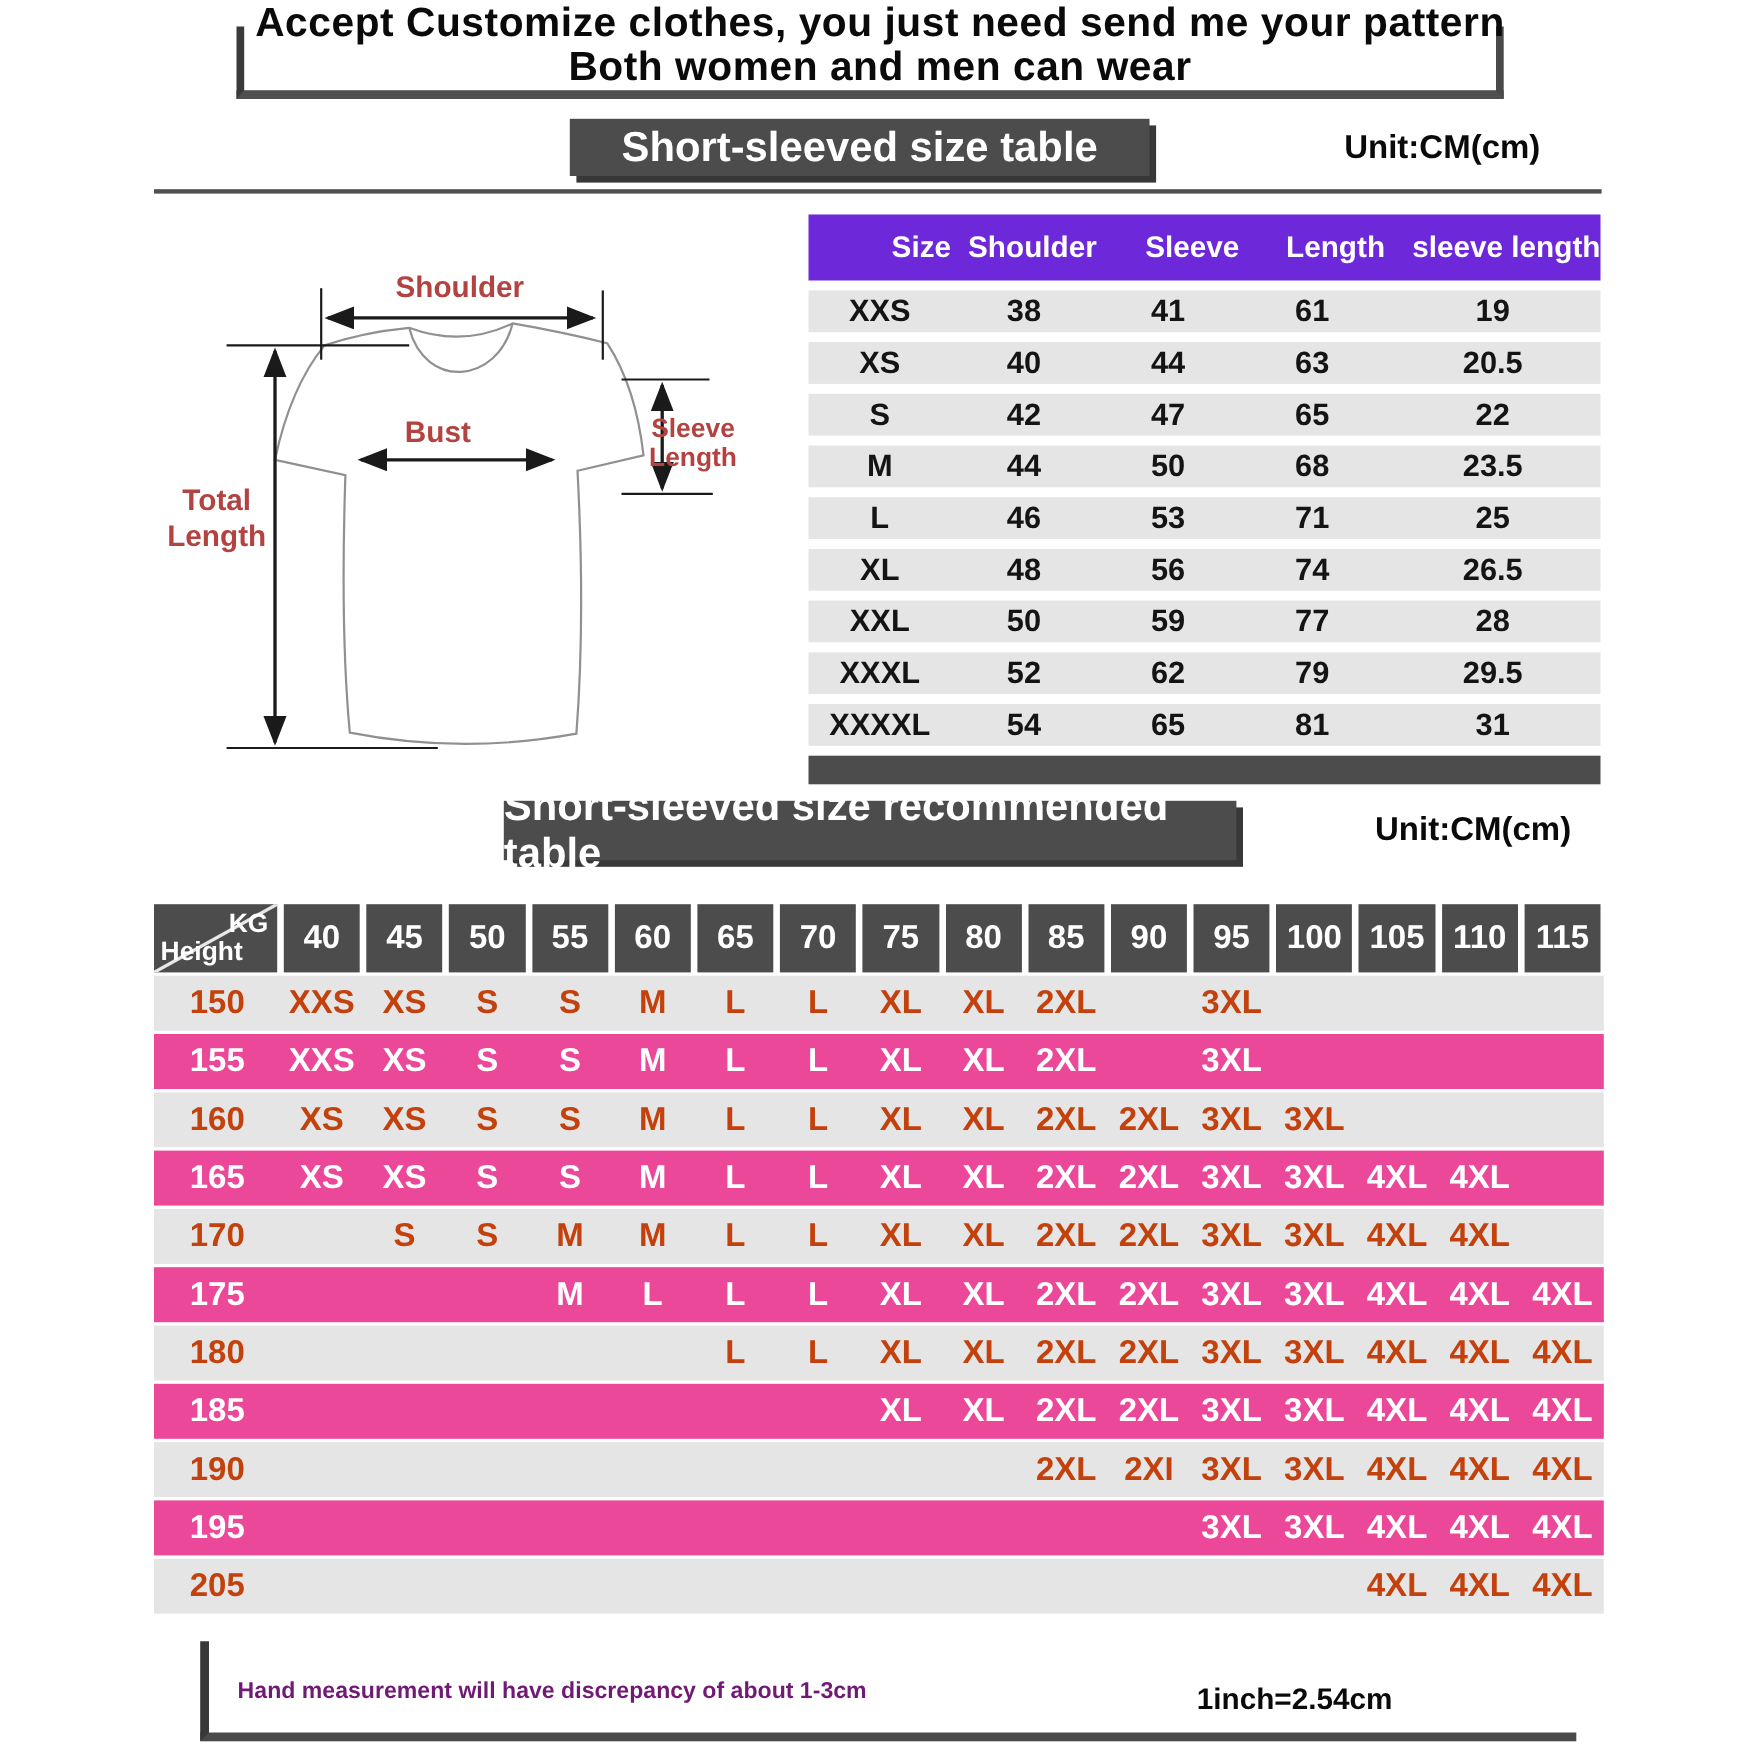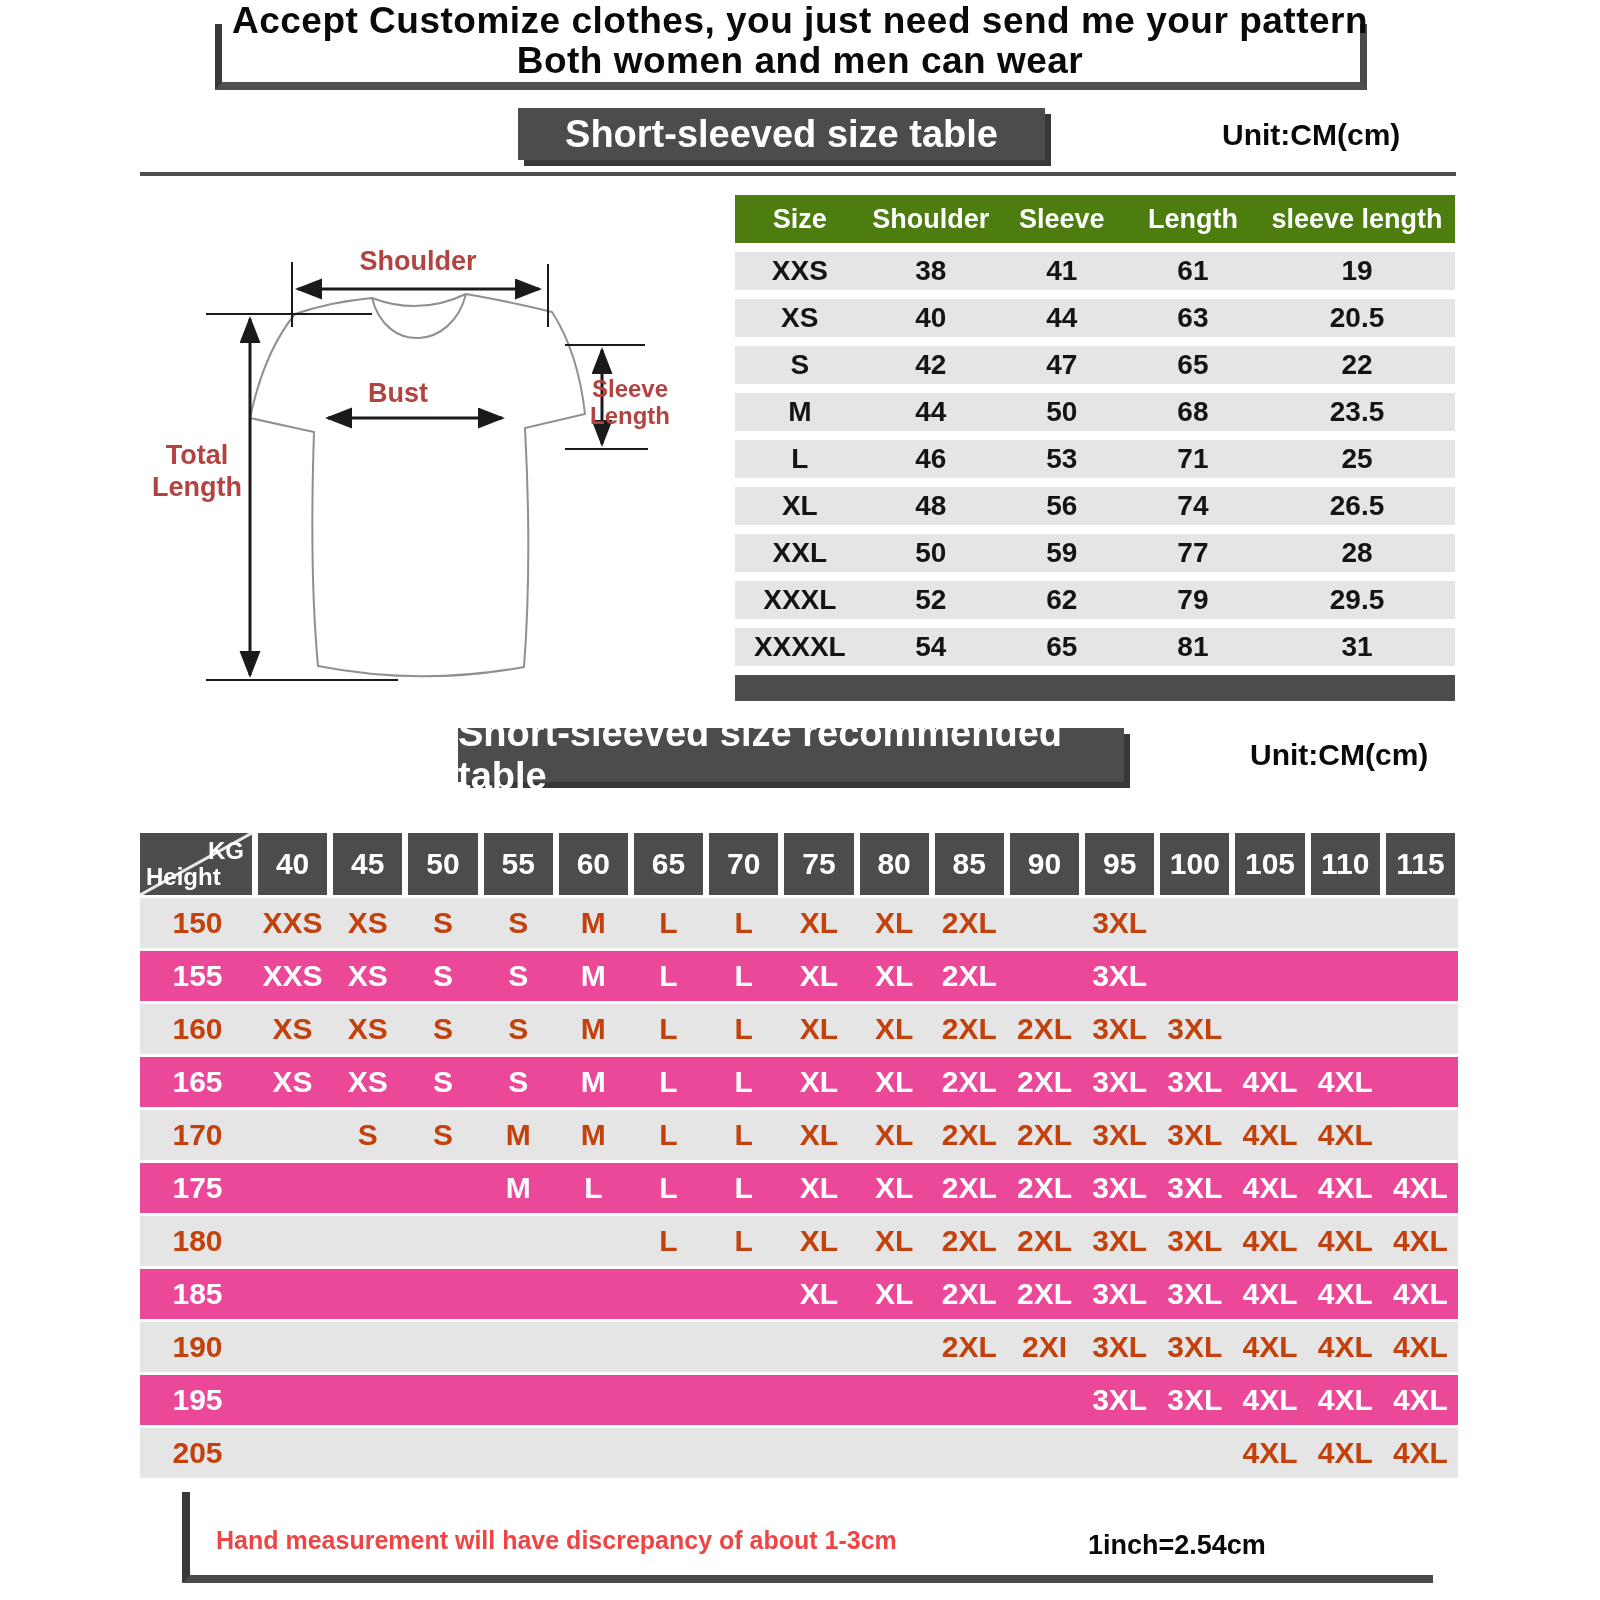--- a/index.html
+++ b/index.html
@@ -17,47 +17,47 @@
     font-size:38px;box-shadow:6px 6px 0 #383838;}
   .banner1{left:518px;top:108px;width:527px;height:52px;}
   .banner2{left:458px;top:728px;width:666px;height:54px;}
   .unit{position:absolute;font-size:30px;color:#0a0a0a;}
   .unit1{left:1222px;top:118px;}
   .unit2{left:1250px;top:738px;}
   .divider{position:absolute;left:140px;top:172px;width:1316px;height:4px;background:#4f4f4f;}
 
   
   .size-table{position:absolute;left:735px;top:195px;width:720px;}
-  .st-head{display:grid;grid-template-columns:18% 18.4% 18% 18.4% 27.2%;height:48px;background:#4d7c0f;color:#fff;
-    align-items:center;text-align:center;font-size:27px;}
+  .st-head{display:grid;grid-template-columns:18% 18.4% 18% 18.4% 27.2%;height:60px;background:#6d28d9;color:#fff;
+    align-items:center;text-align:right;font-size:27px;}
   .st-row{display:grid;grid-template-columns:18% 18.4% 18% 18.4% 27.2%;height:38px;margin-top:9px;background:#e5e5e5;
     align-items:center;text-align:center;font-size:28px;color:#141414;}
   .st-bottom{height:26px;margin-top:9px;background:#4c4c4c;}
 
   
   .diagram{position:absolute;left:140px;top:222px;width:560px;height:480px;}
   .diagram text{font-family:"Liberation Sans",sans-serif;font-weight:700;fill:#b24340;}
 
   
-  .rec-table{position:absolute;left:140px;top:822px;width:1318px;margin-top:11px;}
+  .rec-table{position:absolute;left:140px;top:822px;width:1318px;}
   .rt-head{display:grid;grid-template-columns:115px repeat(16,1fr);height:62px;}
   .rt-hcell{margin:0 3px;background:#4c4c4c;color:#fff;display:flex;align-items:center;justify-content:center;font-size:30px;}
   .rt-corner{position:relative;margin-right:3px;color:#fff;
     background:linear-gradient(to bottom right,rgba(0,0,0,0) calc(50% - 2px),#e8e8e8 calc(50% - 1px),#e8e8e8 calc(50% + 1px),rgba(0,0,0,0) calc(50% + 2px)),#4c4c4c;}
   .rt-corner .kg{position:absolute;top:4px;right:8px;font-size:24px;}
   .rt-corner .hgt{position:absolute;bottom:4px;left:6px;font-size:24px;}
   .rt-row{display:grid;grid-template-columns:115px repeat(16,1fr);height:50px;margin-top:3px;
     align-items:center;text-align:center;font-size:30px;}
   .rt-row.light{background:#e5e5e5;color:#c2410c;}
   .rt-row.dark{background:#ec4899;color:#fff;}
 
   
   .foot-frame{position:absolute;left:182px;top:1492px;width:1243px;height:83px;
     border-left:8px solid #383838;border-bottom:8px solid #4a4a4a;}
-  .foot-note{position:absolute;left:216px;top:1526px;font-size:25px;color:#ef4444;}
+  .foot-note{position:absolute;left:216px;top:1526px;font-size:21px;color:#701a75;}
   .foot-conv{position:absolute;left:1088px;top:1530px;font-size:27px;color:#0a0a0a;}
 </style>
 </head>
 <body>
 
 <div class="top-frame"></div>
 <div class="top-line l1">Accept Customize clothes, you just need send me your pattern</div>
 <div class="top-line l2">Both women and men can wear</div>
 
 <div class="banner banner1">Short-sleeved size  table</div>

